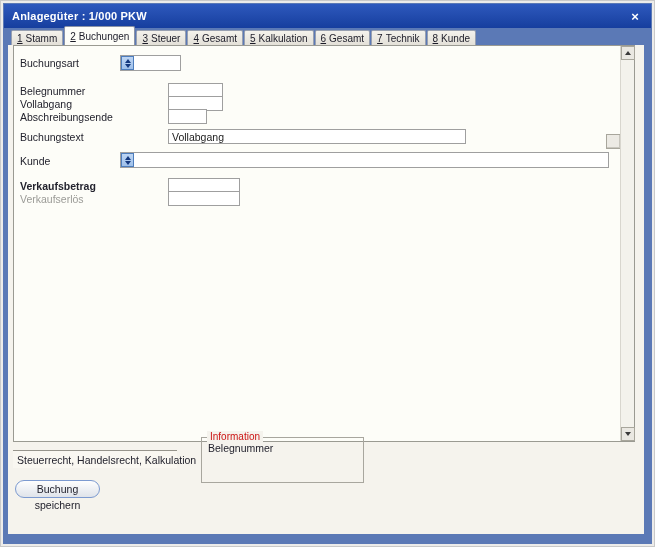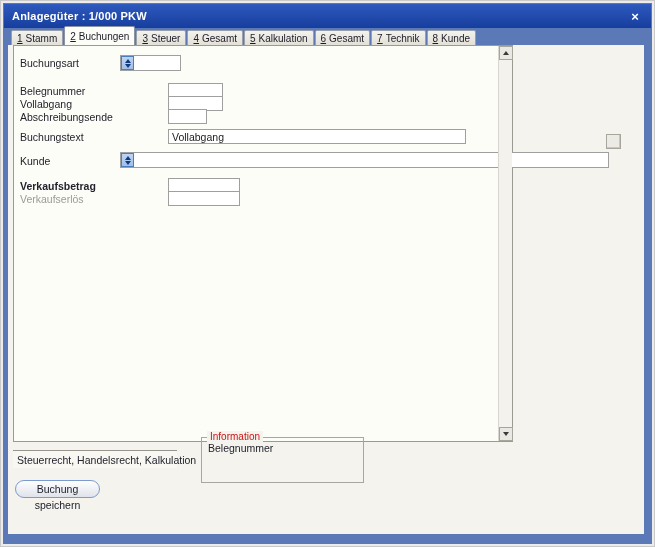--- a/index.html
+++ b/index.html
@@ -21,21 +21,21 @@
   
   .tabstrip{position:absolute;left:10px;top:25px;height:19px;display:flex;align-items:flex-end;z-index:3;}
   .tab{height:15px;background:linear-gradient(#f4f2ec,#e3e0d8);border:1px solid #98a0b0;border-bottom:none;
     padding:0 5px;font-size:10px;color:#1c1c28;display:flex;align-items:center;white-space:nowrap;
     border-radius:2px 2px 0 0;margin-right:1px;}
   .tab.active{height:19px;background:var(--panel-bg);font-size:10px;z-index:4;position:relative;
     border-color:#8b93a6;}
   .tab-num{text-decoration:underline;margin-right:3px;}
   
   .inner{position:absolute;left:7px;top:44px;width:636px;height:489px;background:var(--inner-bg);}
-  .panel{position:absolute;left:5px;top:0;width:500px;height:397px;background:var(--panel-bg);
+  .panel{position:absolute;left:5px;top:0;width:622px;height:397px;background:var(--panel-bg);
     border:1px solid #9a9a92;}
   
   .lbl{position:absolute;left:6px;font-size:10.5px;color:#23232e;white-space:nowrap;}
   .lbl.bold{font-weight:bold;}
   .lbl.disabled{color:#9b9b97;}
   .field{position:absolute;background:#fff;border:1px solid #9f9f9f;height:15px;font-size:10.5px;
     color:#222;padding:0 3px;line-height:13px;}
   input.field{outline:none;margin-left:48px;}
   .combo{position:absolute;height:16px;background:#fff;border:1px solid #9f9f9f;display:flex;flex-direction:column;}
   .combo .val{flex:1;font-size:10.5px;color:#222;line-height:14px;padding:0 3px;overflow:hidden;}

